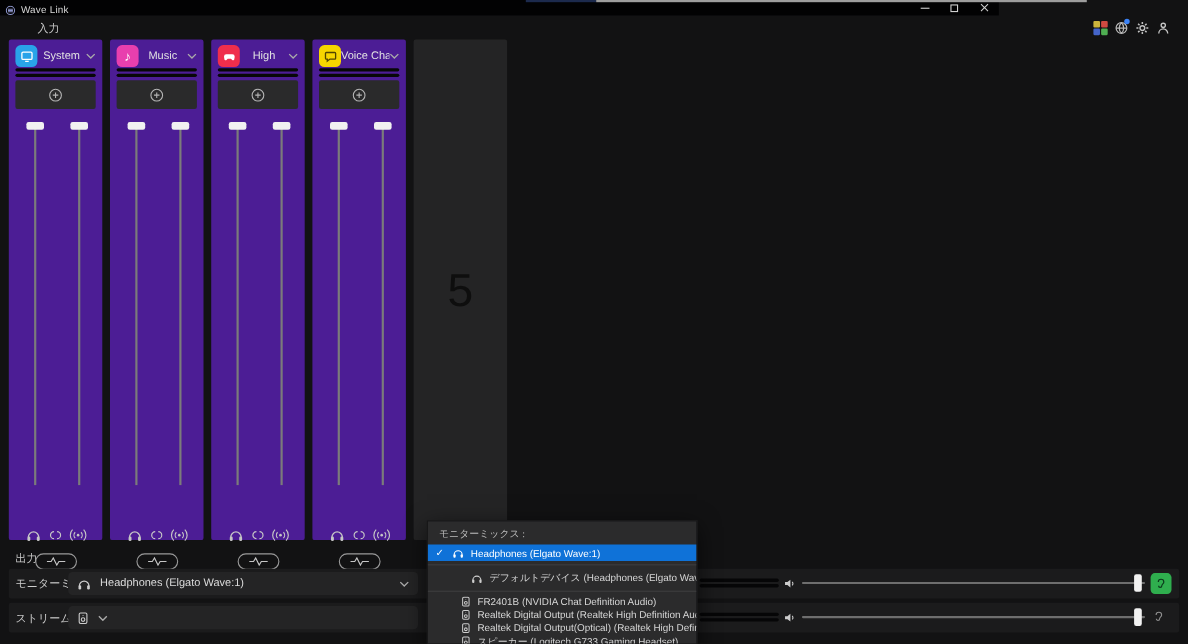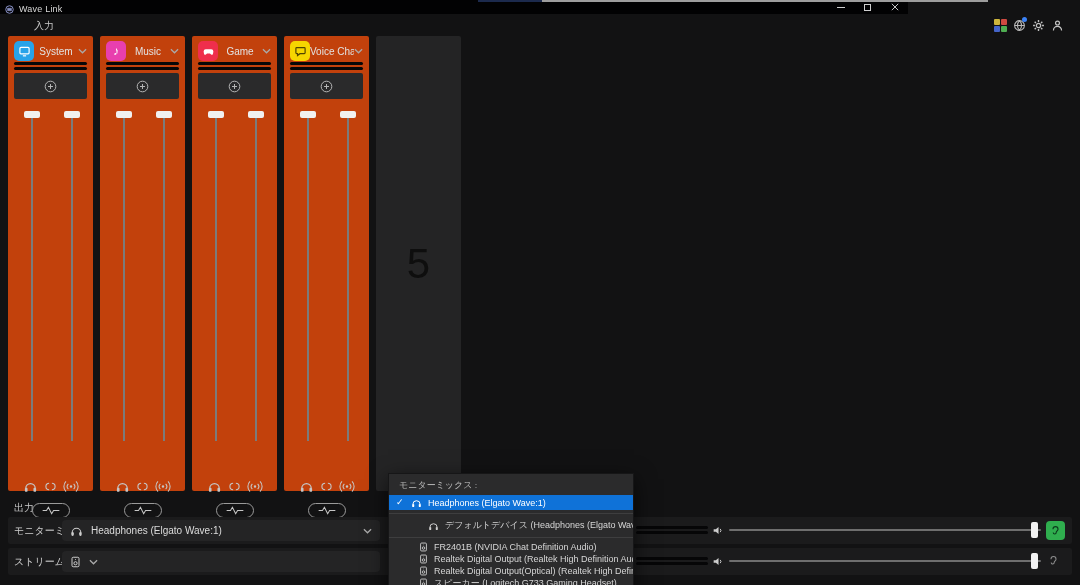--- a/index.html
+++ b/index.html
@@ -35,21 +35,21 @@
   .grid-ico i:nth-child(4){ background:#4fae52; }
   .blue-dot { position:absolute; right:-1px; top:-2px; width:5px; height:5px; border-radius:50%; background:#3b82f6; }
 
   
   .sec-label { position:absolute; font-size:10px; color:#c9c9c9; }
   .lbl-input { left:14px; top:19px;margin-left:20px; }
   .lbl-output { left:14px; top:501px; }
 
   
   .strips { position:absolute; left:8px; top:36px; display:flex; gap:7px; }
-  .strip { position:relative; width:85px; height:455px; background:#c2410c; border-radius:2px; }
+  .strip { position:relative; width:85px; height:455px; background:#4c1d95; border-radius:2px; }
   .strip-head { position:absolute; left:0; top:4px; width:100%; height:22px; display:flex; align-items:center; padding:0 6px; }
   .chip { width:20px; height:20px; border-radius:5px; display:flex; align-items:center; justify-content:center; flex:0 0 auto; }
   .chip-system { background:#29a3e9; }
   .chip-music  { background:#e83fae; }
   .chip-game   { background:#ef2e4c; }
   .chip-voice  { background:#f6d600; }
   .chip-music span { color:#fff; font-size:12px; line-height:1; }
   .strip-name { flex:1; text-align:center; font-size:10px; color:#e2e2e2; white-space:nowrap; overflow:hidden; }
   .chev { flex:0 0 auto; }
   .meter { position:absolute; left:6px; right:6px; top:26px; }
@@ -267,21 +267,21 @@
     </div>
   </div>
 
   <div class="strip">
     <div class="strip-head">
       <span class="chip chip-game">
         <svg width="13" height="13" viewBox="0 0 24 24" fill="#fff">
             <path d="M7 8 h10 a4 4 0 0 1 4 4 l-.8 4.6 a2 2 0 0 1 -3.4 1 l-2.1 -2.1 h-5.4 l-2.1 2.1 a2 2 0 0 1 -3.4 -1 L3 12 a4 4 0 0 1 4 -4 z"></path>
           </svg>
       </span>
-      <span class="strip-name">Game</span>
+      <span class="strip-name">High</span>
       <span class="chev">
           <svg width="9" height="6" viewBox="0 0 10 6" fill="none" stroke="#aaa" stroke-width="1.4">
             <path d="M1 1 L5 5 L9 1"></path>
           </svg>
         </span>
     </div>
     <div class="meter">
         <i></i>
         <i></i>
       </div>

